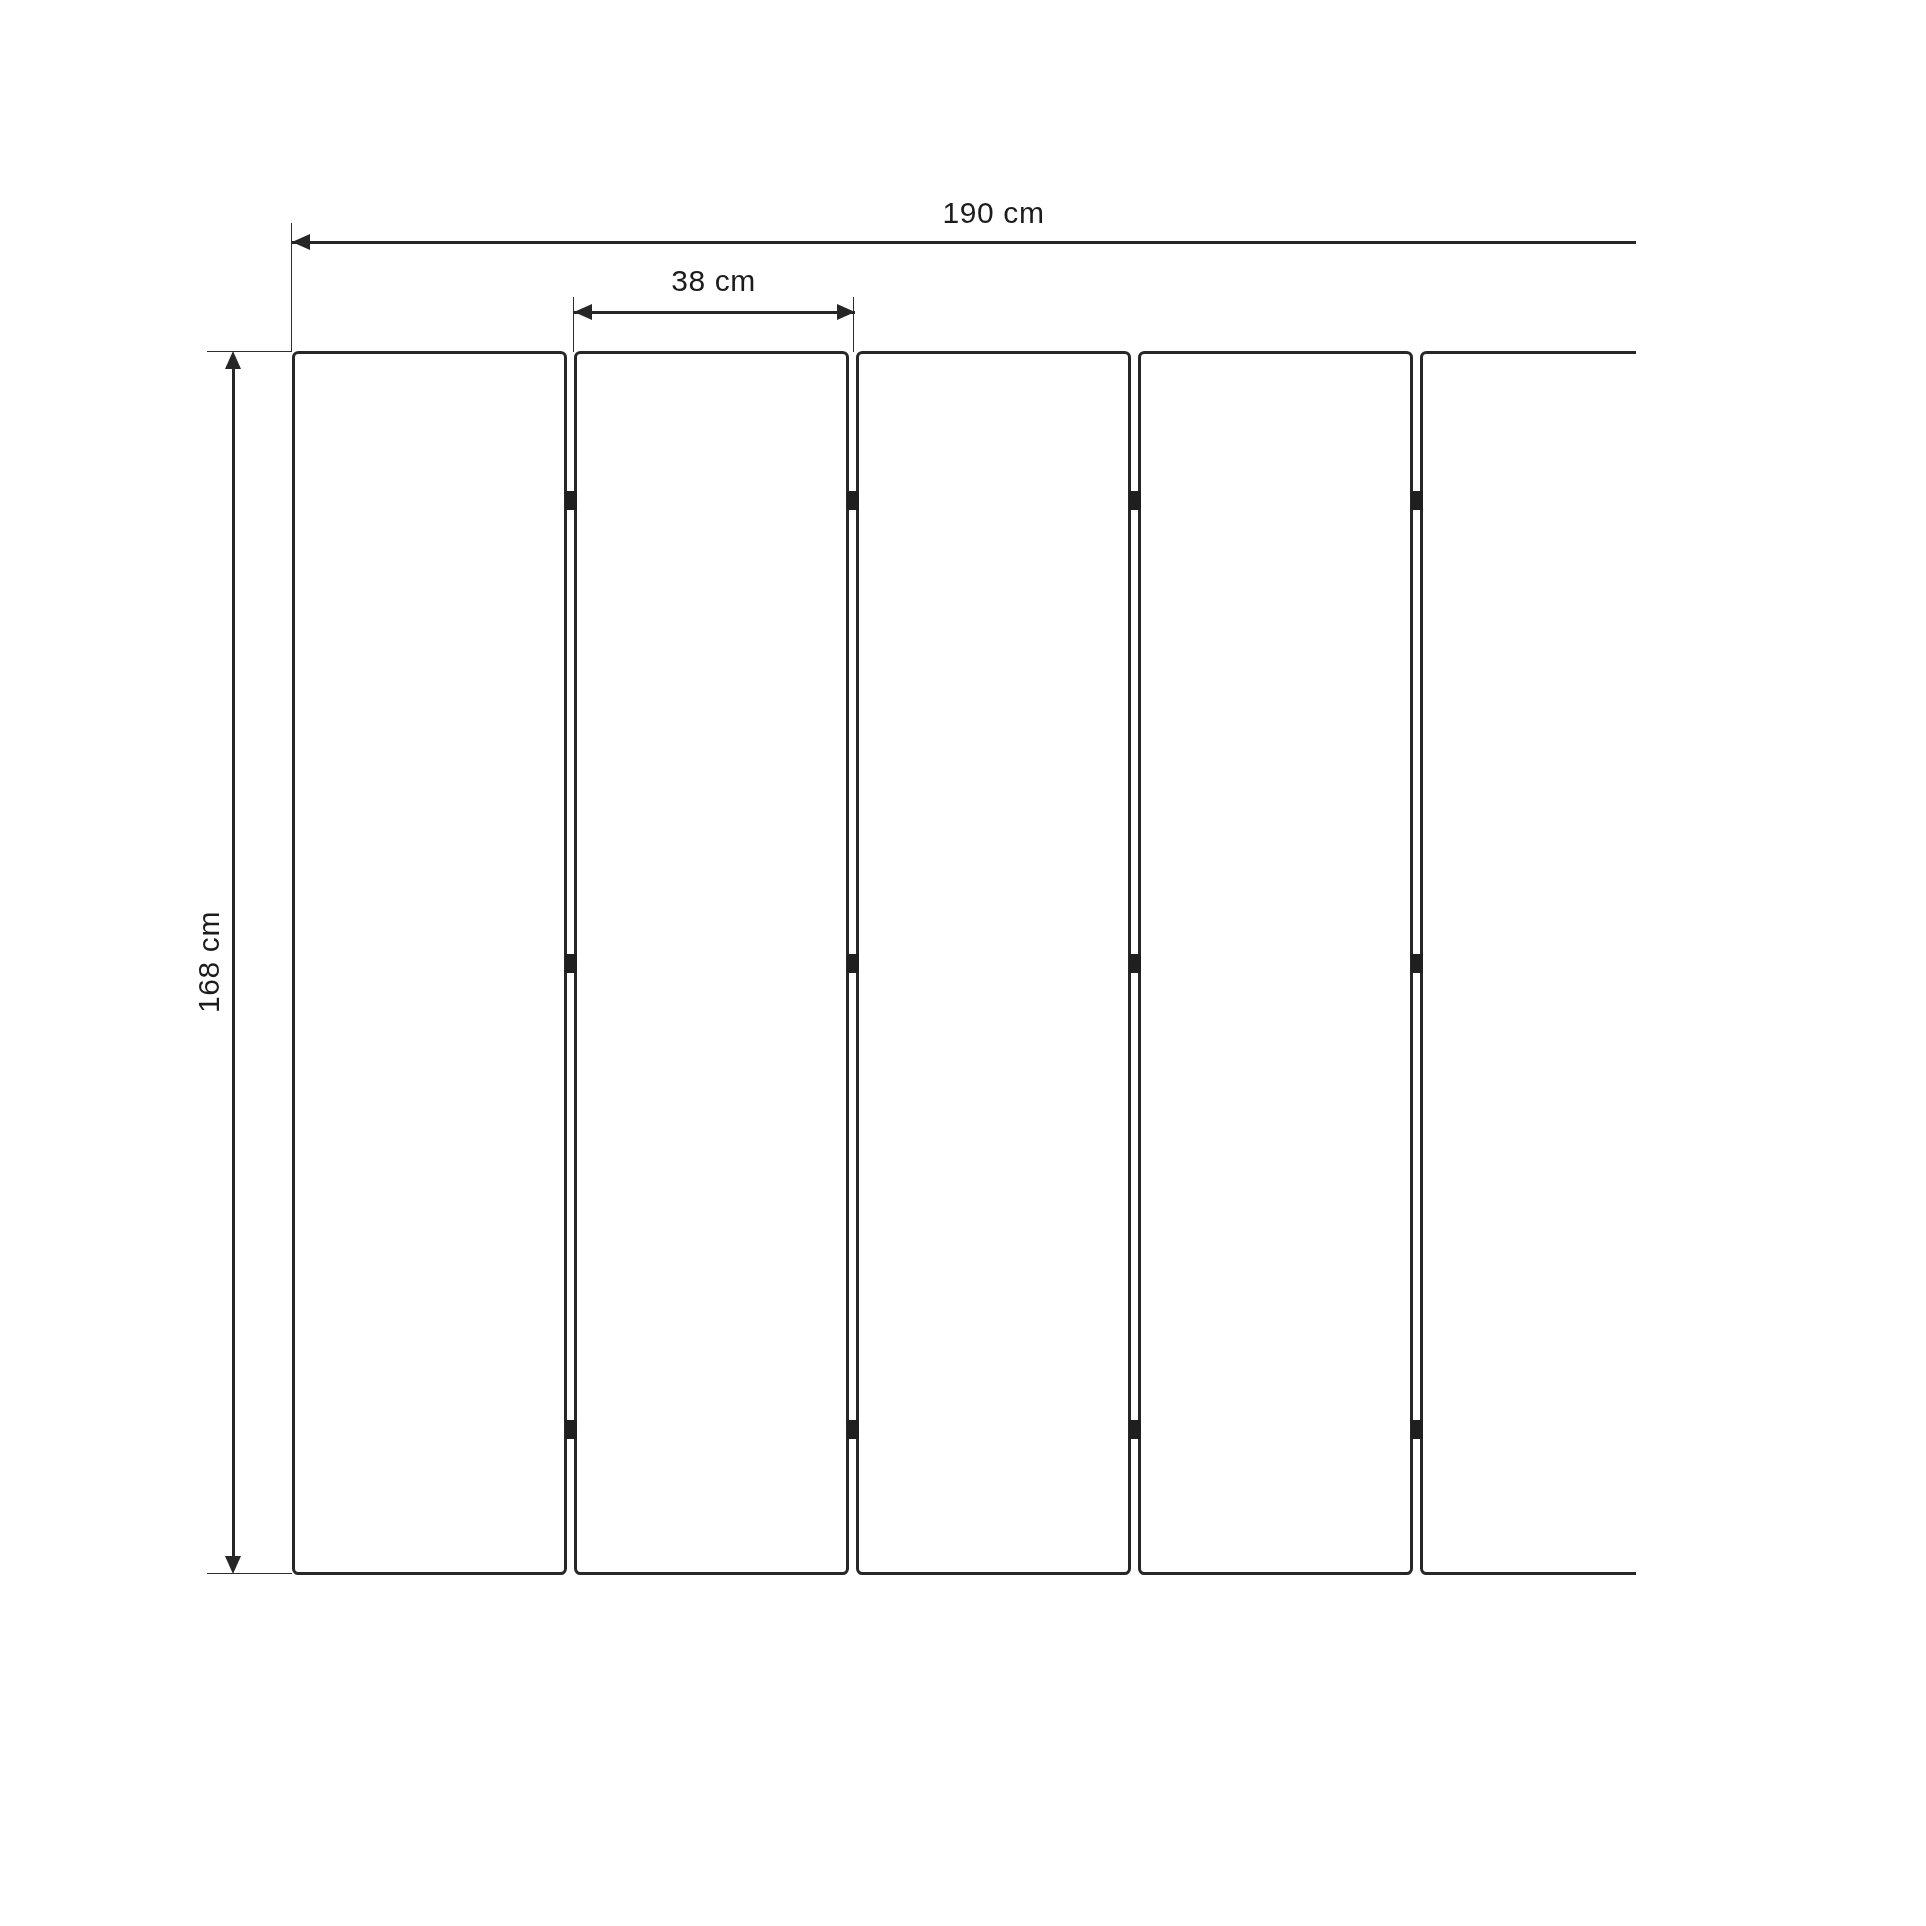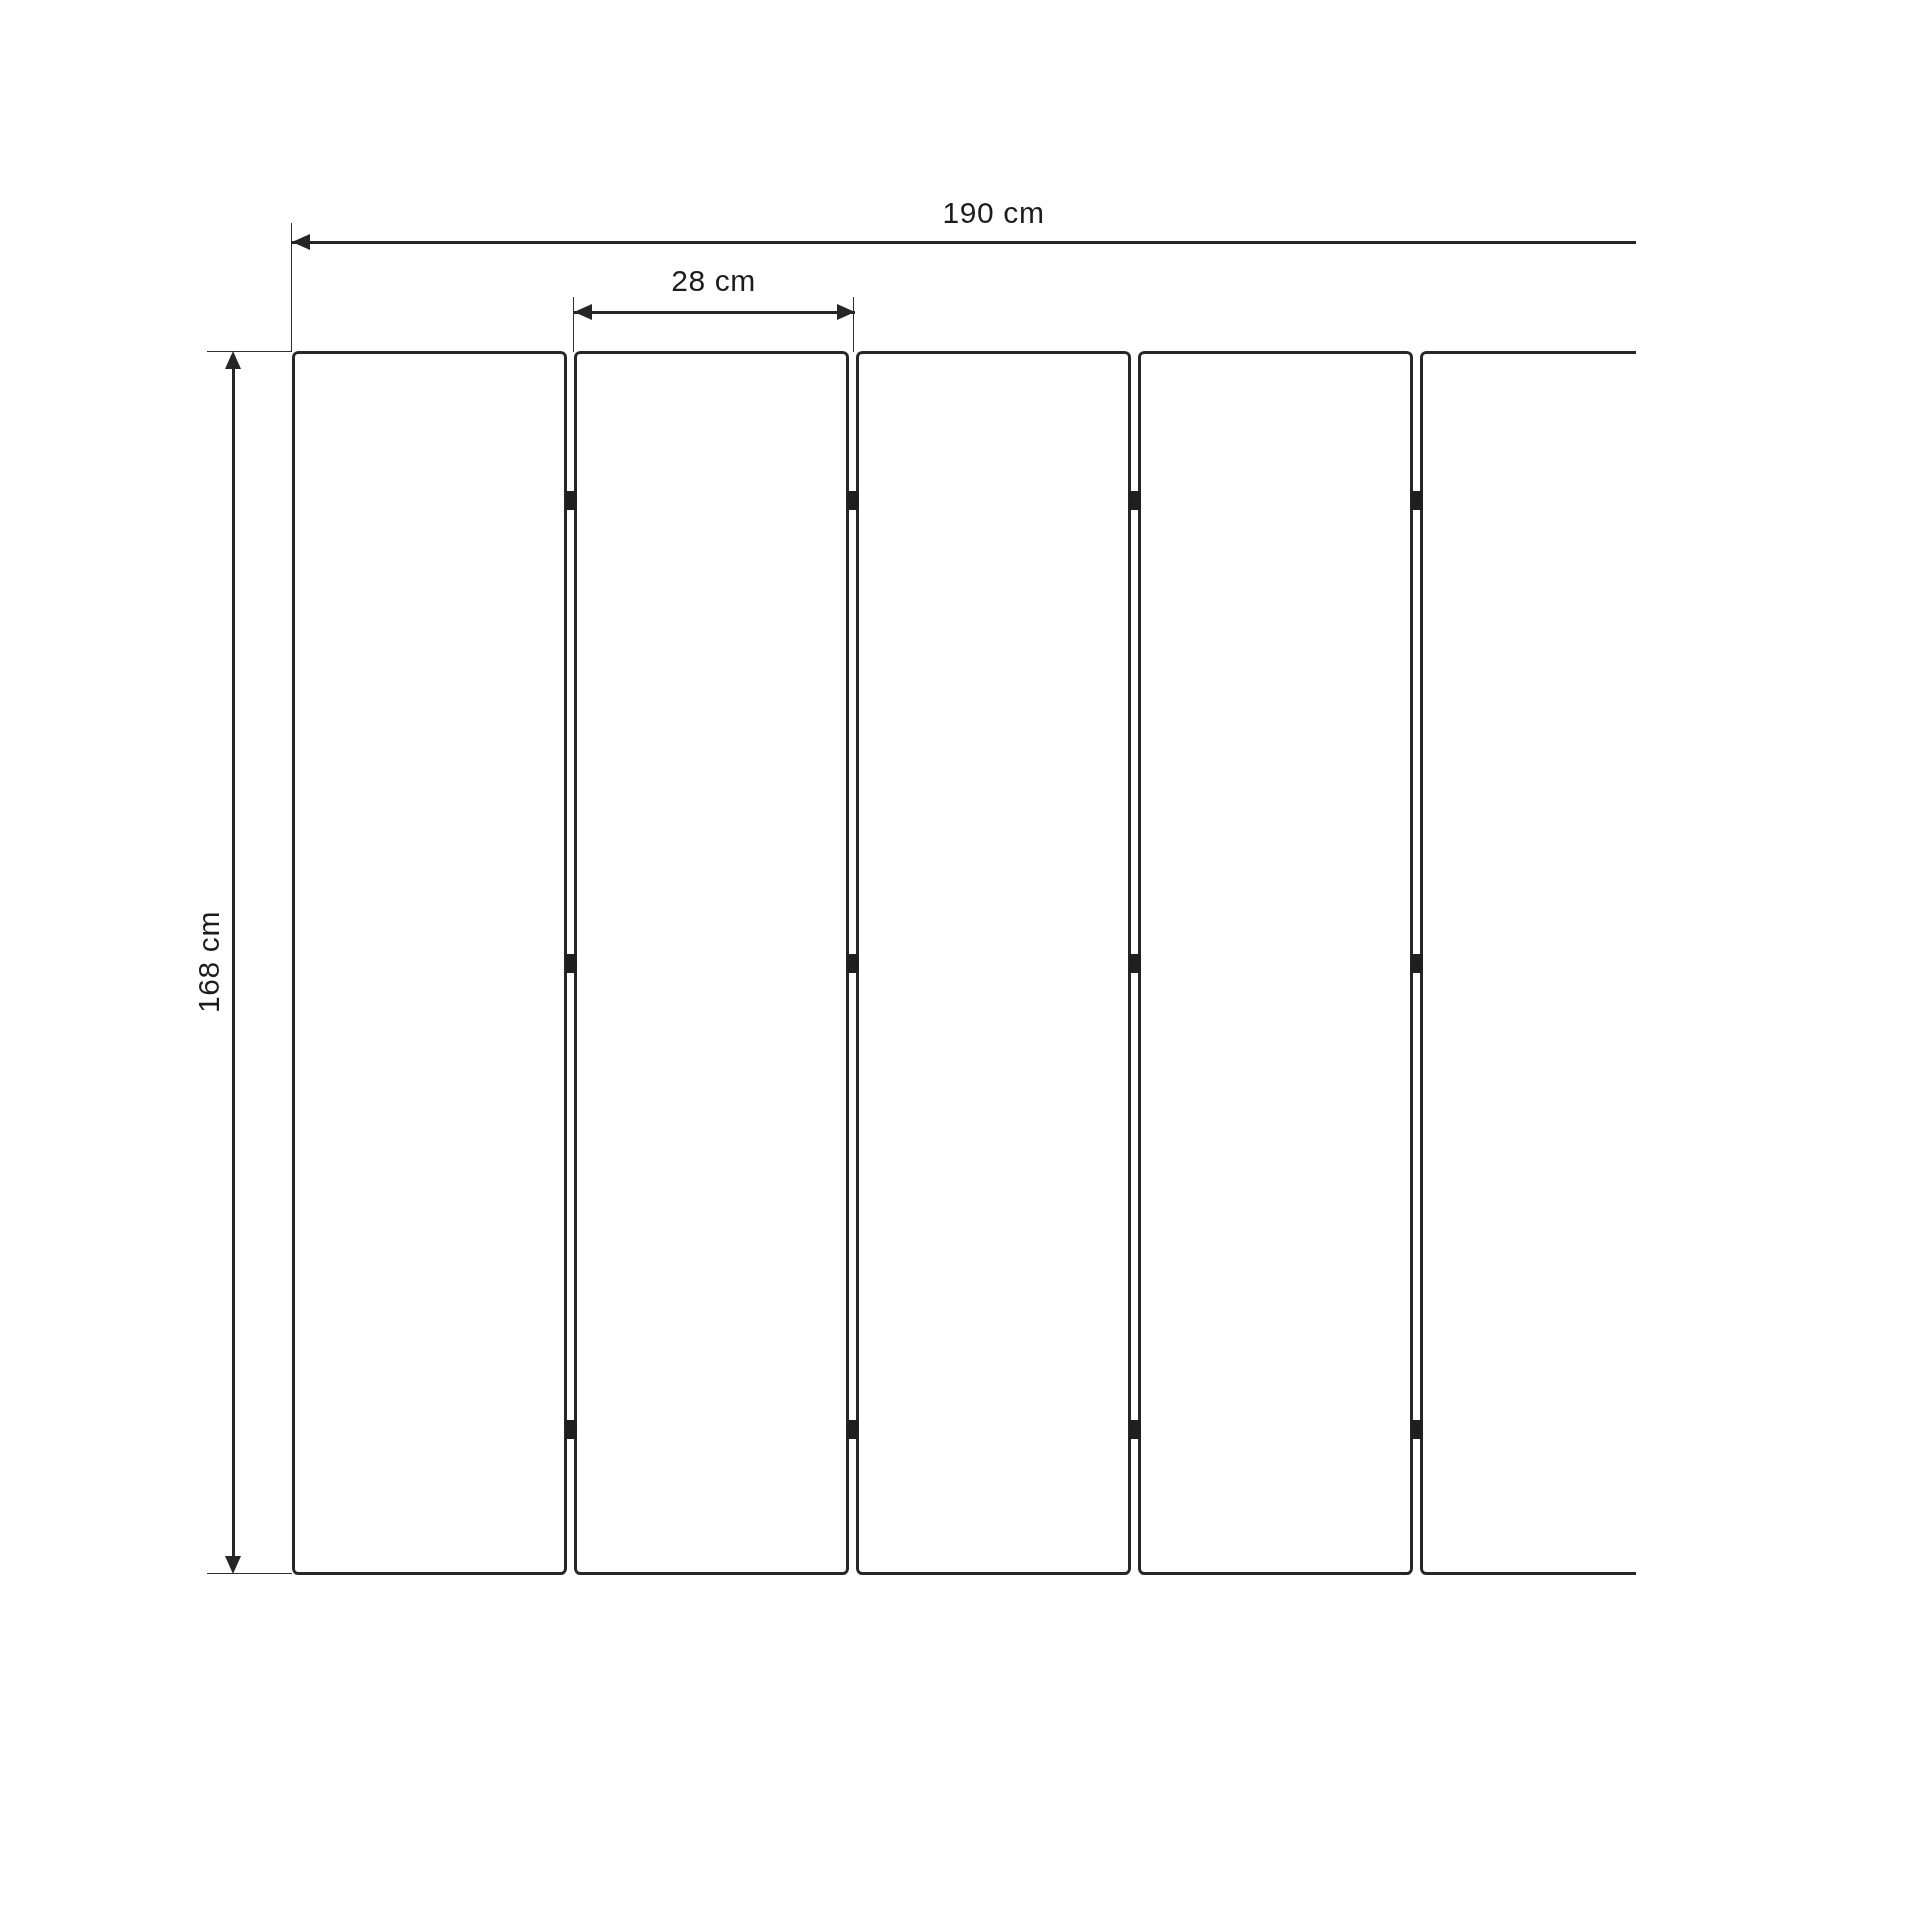--- a/index.html
+++ b/index.html
@@ -121,21 +121,21 @@
     <div class="arrow arrow-right" style="left:1677px; top:234px;"></div>
     <div class="dim-label" style="left:833px; top:195px; width:321px;">190 cm</div>
   </div>
 
   <div>
     <div class="ext-v" style="left:573px; top:297px; height:55px;"></div>
     <div class="ext-v" style="left:853px; top:297px; height:55px;"></div>
     <div class="dimline-h" style="left:574px; top:311px; width:281px;"></div>
     <div class="arrow arrow-left" style="left:574px; top:304px;"></div>
     <div class="arrow arrow-right" style="left:837px; top:304px;"></div>
-    <div class="dim-label" style="left:553px; top:263px; width:321px;">28 cm</div>
+    <div class="dim-label" style="left:553px; top:263px; width:321px;">38 cm</div>
   </div>
 
   <div>
     <div class="ext-h" style="left:207px; top:351px; width:85px;"></div>
     <div class="ext-h" style="left:207px; top:1573px; width:85px;"></div>
     <div class="dimline-v" style="left:232px; top:360px; height:1207px;"></div>
     <div class="arrow arrow-up" style="left:225px; top:351px;"></div>
     <div class="arrow arrow-down" style="left:225px; top:1556px;"></div>
     <div class="dim-label rot" style="left:48px; top:944px; width:321px;">168 cm</div>
   </div>

